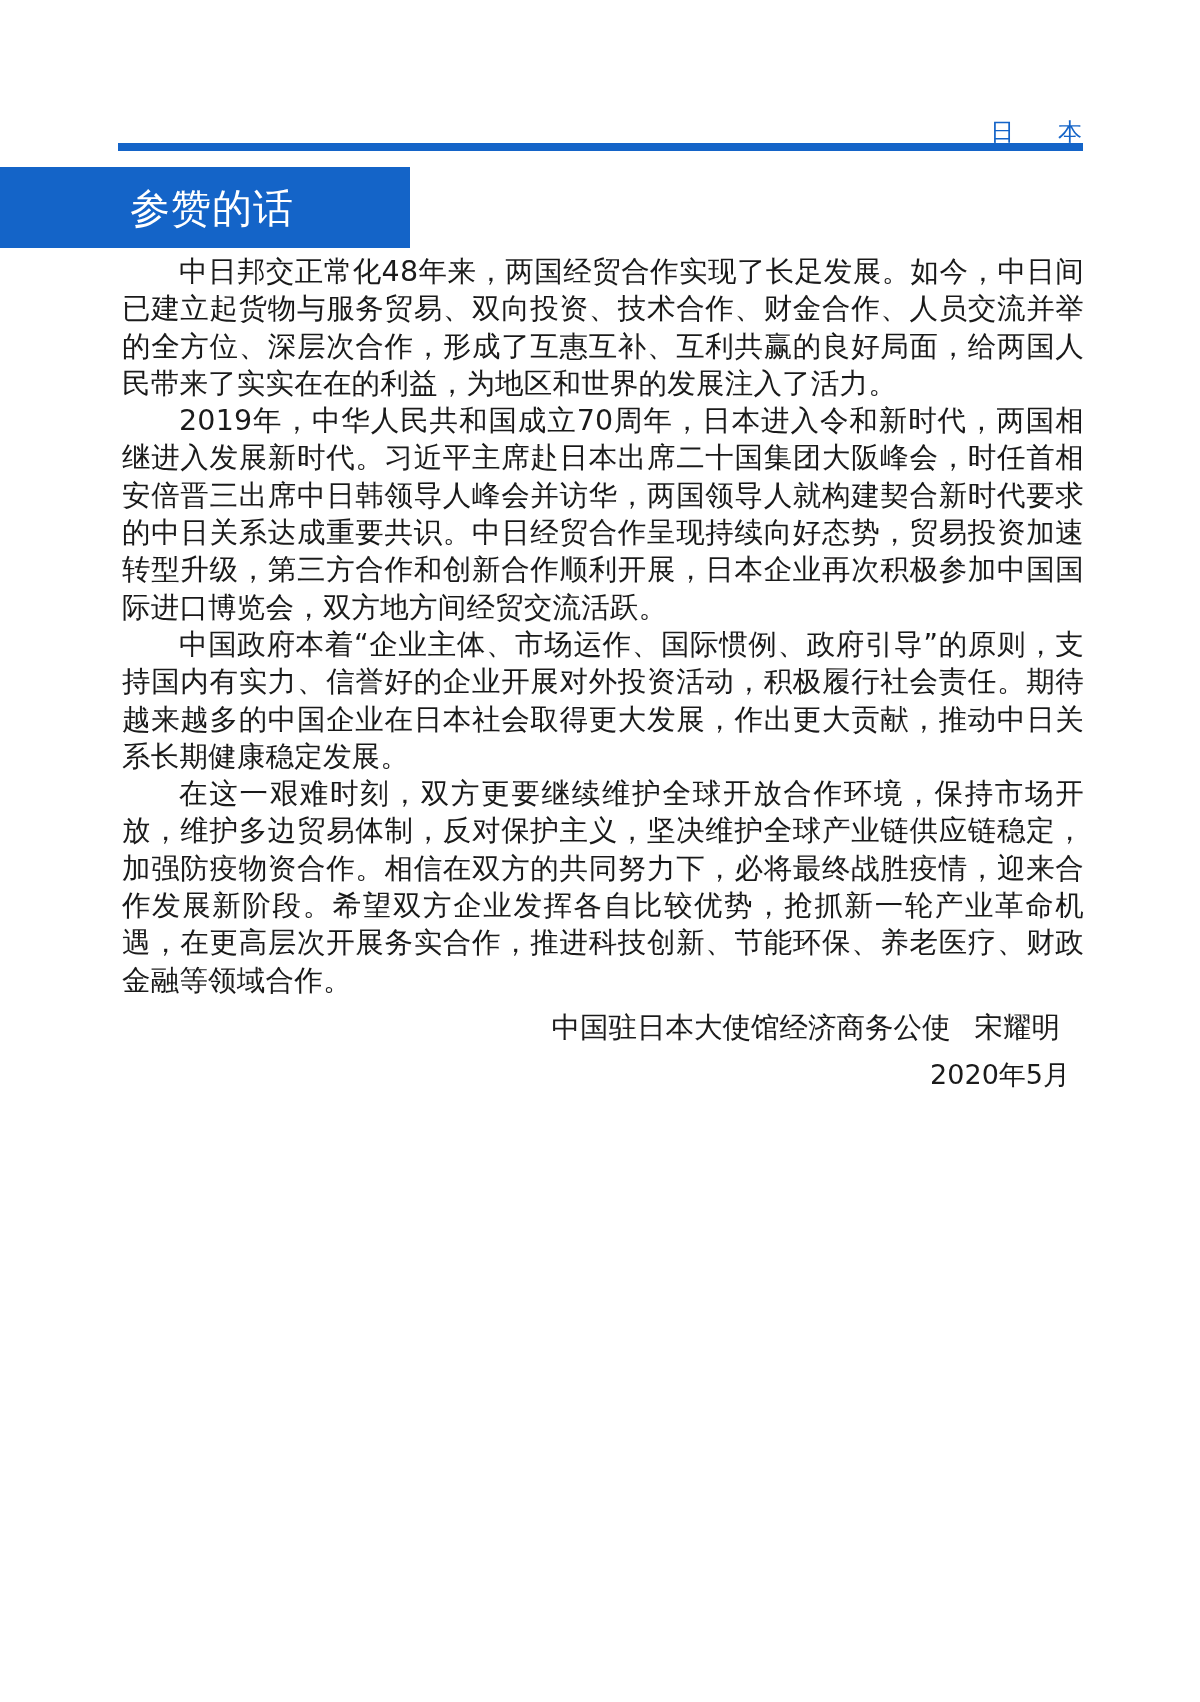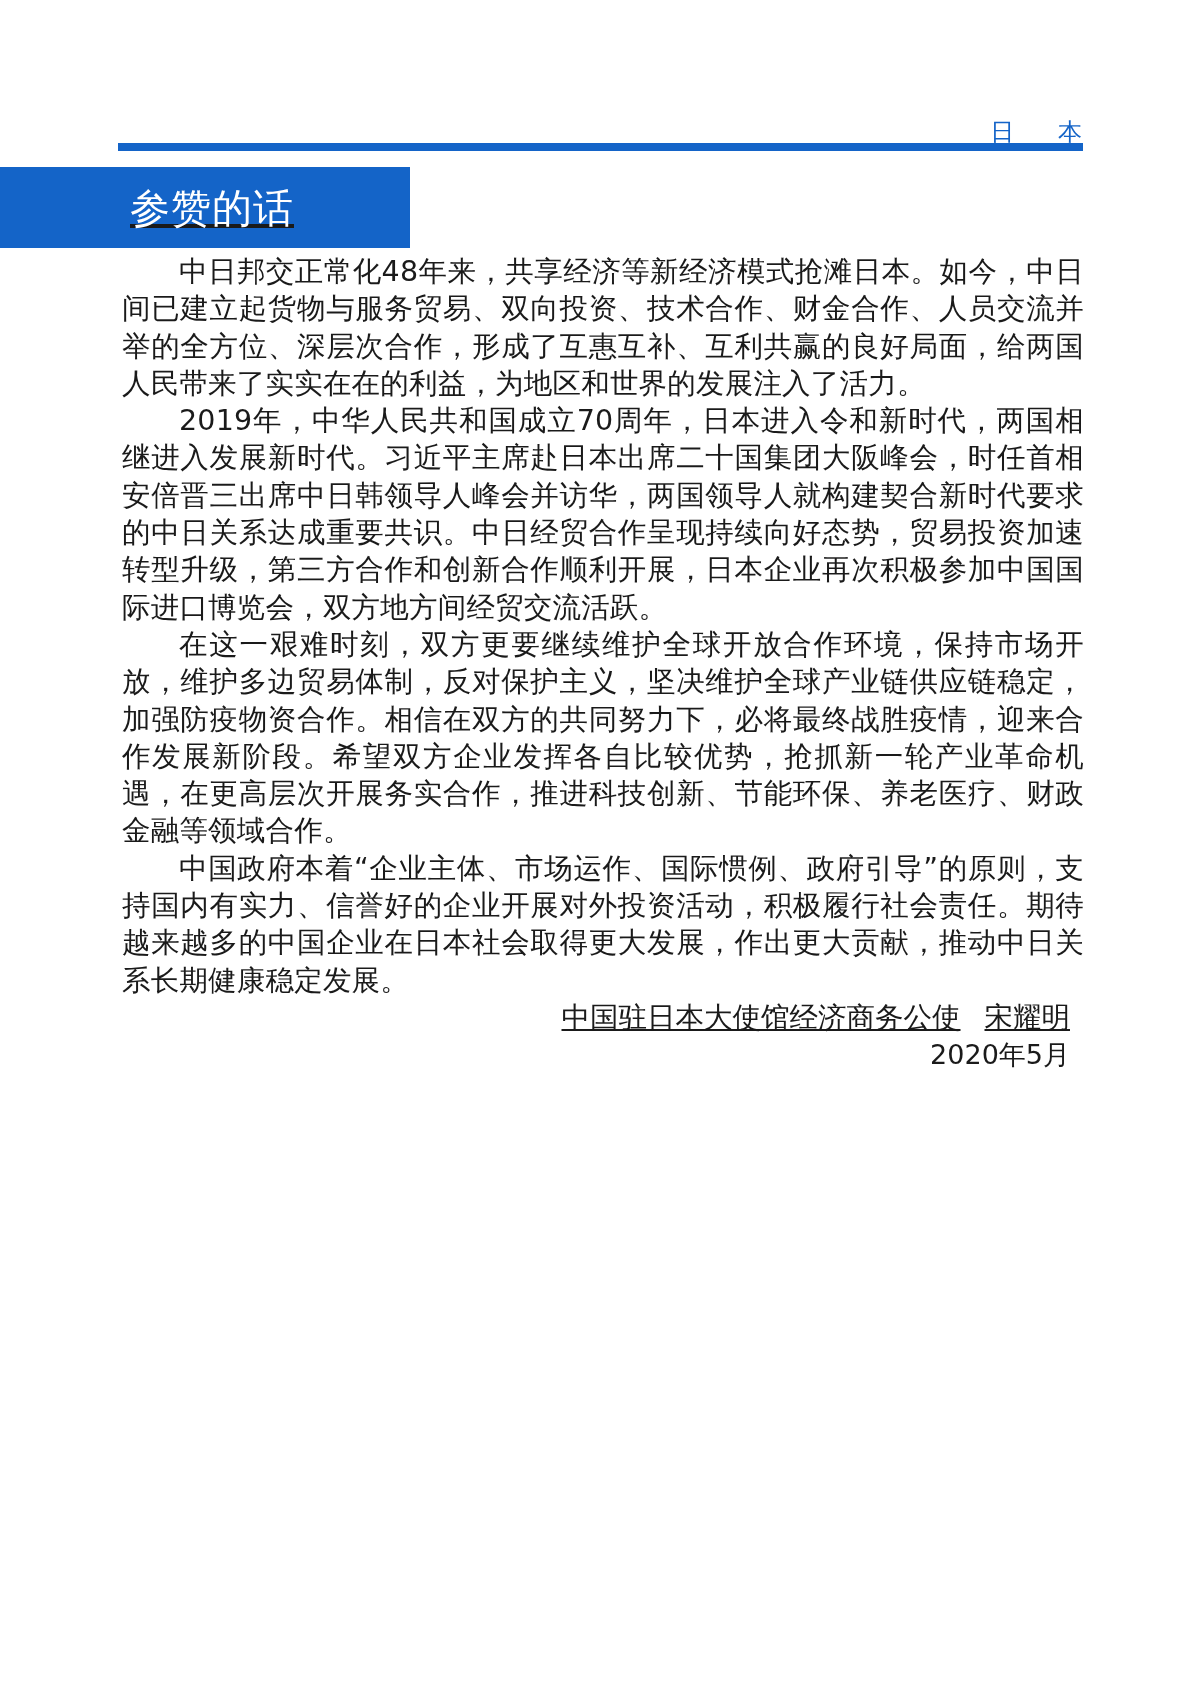--- a/index.html
+++ b/index.html
@@ -35,21 +35,20 @@
     }
     .title-banner {
       position: absolute;
       left: 0;
       top: 167px;
       width: 410px;
       height: 81px;
       background: #1464c8;
       display: flex;
       align-items: center;
-      text-decoration: underline;
     }
     .title-text {
       margin-left: 130px;
       color: #ffffff;
       font-size: 40px;
       line-height: 48px;
       letter-spacing: 1px;
     }
     .body-text {
       position: absolute;
@@ -60,26 +59,25 @@
     .para {
       margin: 0;
       font-size: 28.5px;
       line-height: 37.3px;
       text-indent: 57px;
       text-align: justify;
       text-justify: inter-character;
       letter-spacing: 0.2px;
     }
     .signature {
-      margin: 0;
+      margin: 10px;
       font-size: 28.5px;
       line-height: 37.3px;
       text-align: right;
       padding-right: 14px;
-      text-decoration: underline;
     }
     .sig-gap {
       display: inline-block;
       width: 24px;
     }
     .date {
       margin: 0;
       font-size: 27px;
       line-height: 37.3px;
       text-align: right;
@@ -90,19 +88,19 @@
 <body>
 
 <div class="running-head">日 本</div>
 <div class="rule"></div>
 
 <div class="title-banner">
   <span class="title-text">参赞的话</span>
 </div>
 
 <div class="body-text">
-  <p class="para">中日邦交正常化48年来，共享经济等新经济模式抢滩日本。如今，中日间已建立起货物与服务贸易、双向投资、技术合作、财金合作、人员交流并举的全方位、深层次合作，形成了互惠互补、互利共赢的良好局面，给两国人民带来了实实在在的利益，为地区和世界的发展注入了活力。</p>
+  <p class="para">中日邦交正常化48年来，两国经贸合作实现了长足发展。如今，中日间已建立起货物与服务贸易、双向投资、技术合作、财金合作、人员交流并举的全方位、深层次合作，形成了互惠互补、互利共赢的良好局面，给两国人民带来了实实在在的利益，为地区和世界的发展注入了活力。</p>
   <p class="para">2019年，中华人民共和国成立70周年，日本进入令和新时代，两国相继进入发展新时代。习近平主席赴日本出席二十国集团大阪峰会，时任首相安倍晋三出席中日韩领导人峰会并访华，两国领导人就构建契合新时代要求的中日关系达成重要共识。中日经贸合作呈现持续向好态势，贸易投资加速转型升级，第三方合作和创新合作顺利开展，日本企业再次积极参加中国国际进口博览会，双方地方间经贸交流活跃。</p>
+  <p class="para">中国政府本着“企业主体、市场运作、国际惯例、政府引导”的原则，支持国内有实力、信誉好的企业开展对外投资活动，积极履行社会责任。期待越来越多的中国企业在日本社会取得更大发展，作出更大贡献，推动中日关系长期健康稳定发展。</p>
   <p class="para">在这一艰难时刻，双方更要继续维护全球开放合作环境，保持市场开放，维护多边贸易体制，反对保护主义，坚决维护全球产业链供应链稳定，加强防疫物资合作。相信在双方的共同努力下，必将最终战胜疫情，迎来合作发展新阶段。希望双方企业发挥各自比较优势，抢抓新一轮产业革命机遇，在更高层次开展务实合作，推进科技创新、节能环保、养老医疗、财政金融等领域合作。</p>
-  <p class="para">中国政府本着“企业主体、市场运作、国际惯例、政府引导”的原则，支持国内有实力、信誉好的企业开展对外投资活动，积极履行社会责任。期待越来越多的中国企业在日本社会取得更大发展，作出更大贡献，推动中日关系长期健康稳定发展。</p>
   <p class="signature"><span>中国驻日本大使馆经济商务公使</span><span class="sig-gap"></span><span>宋耀明</span></p>
   <p class="date">2020年5月</p>
 </div>
 
 </body></html>

